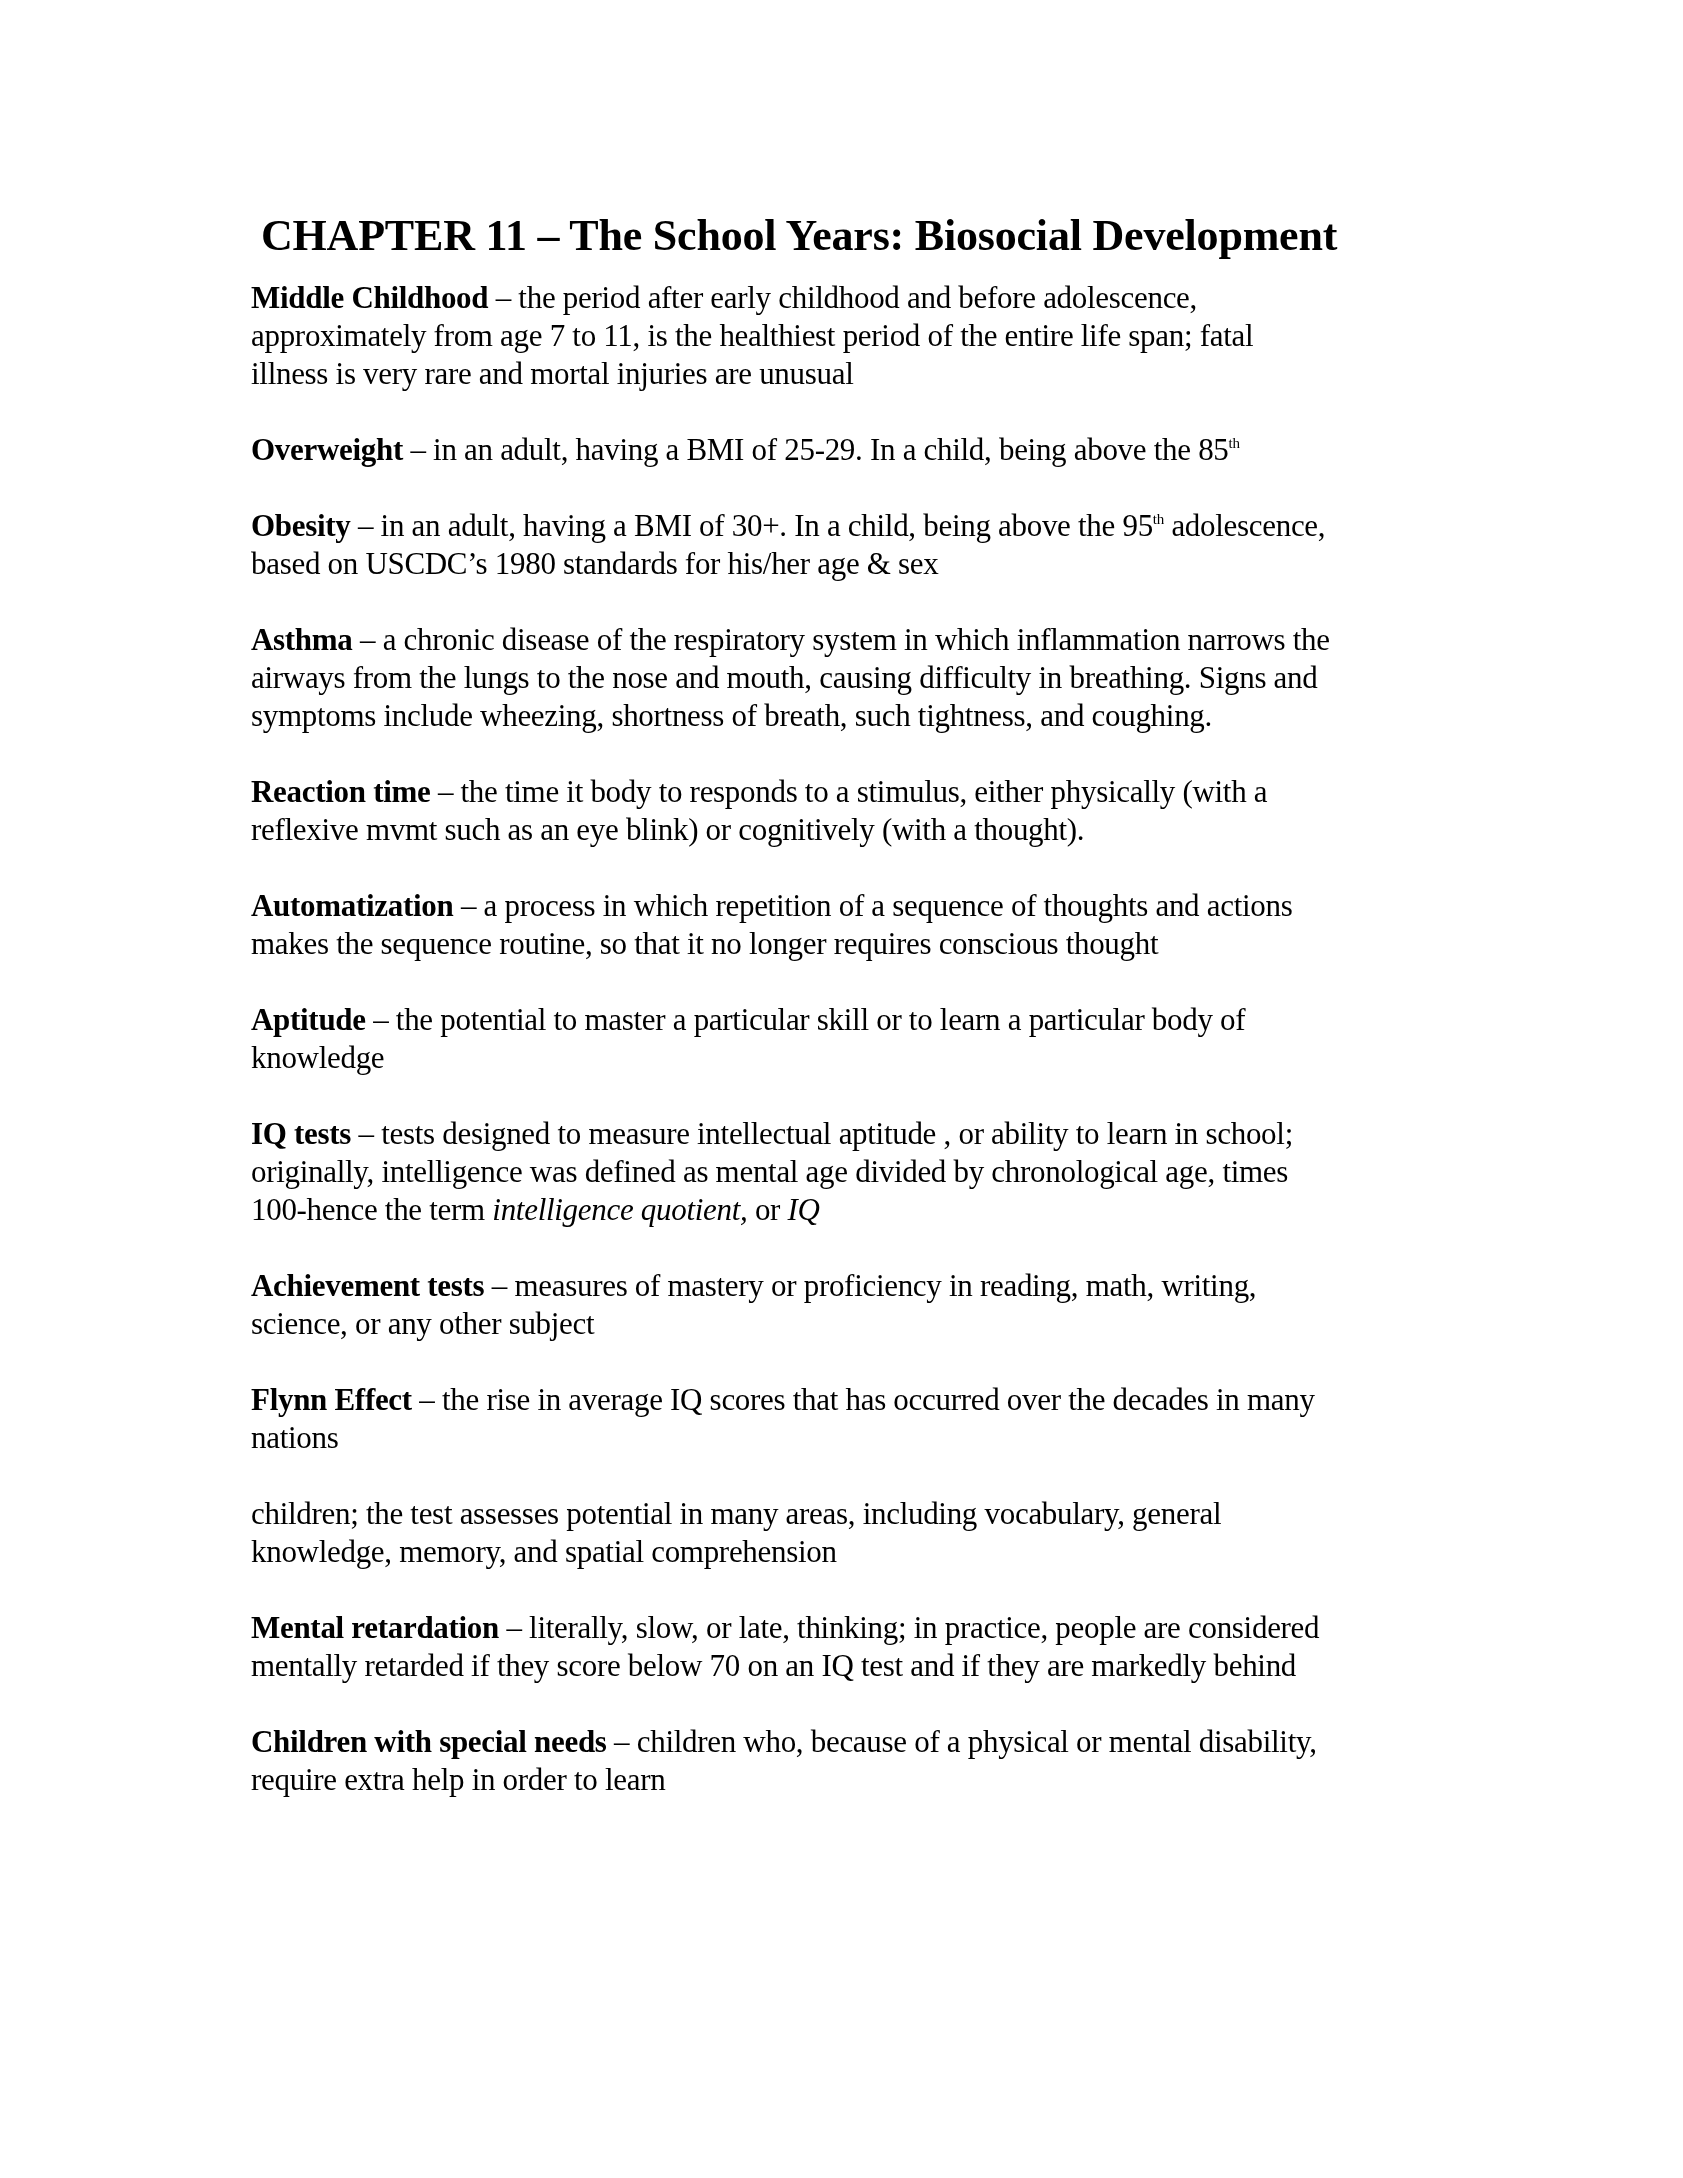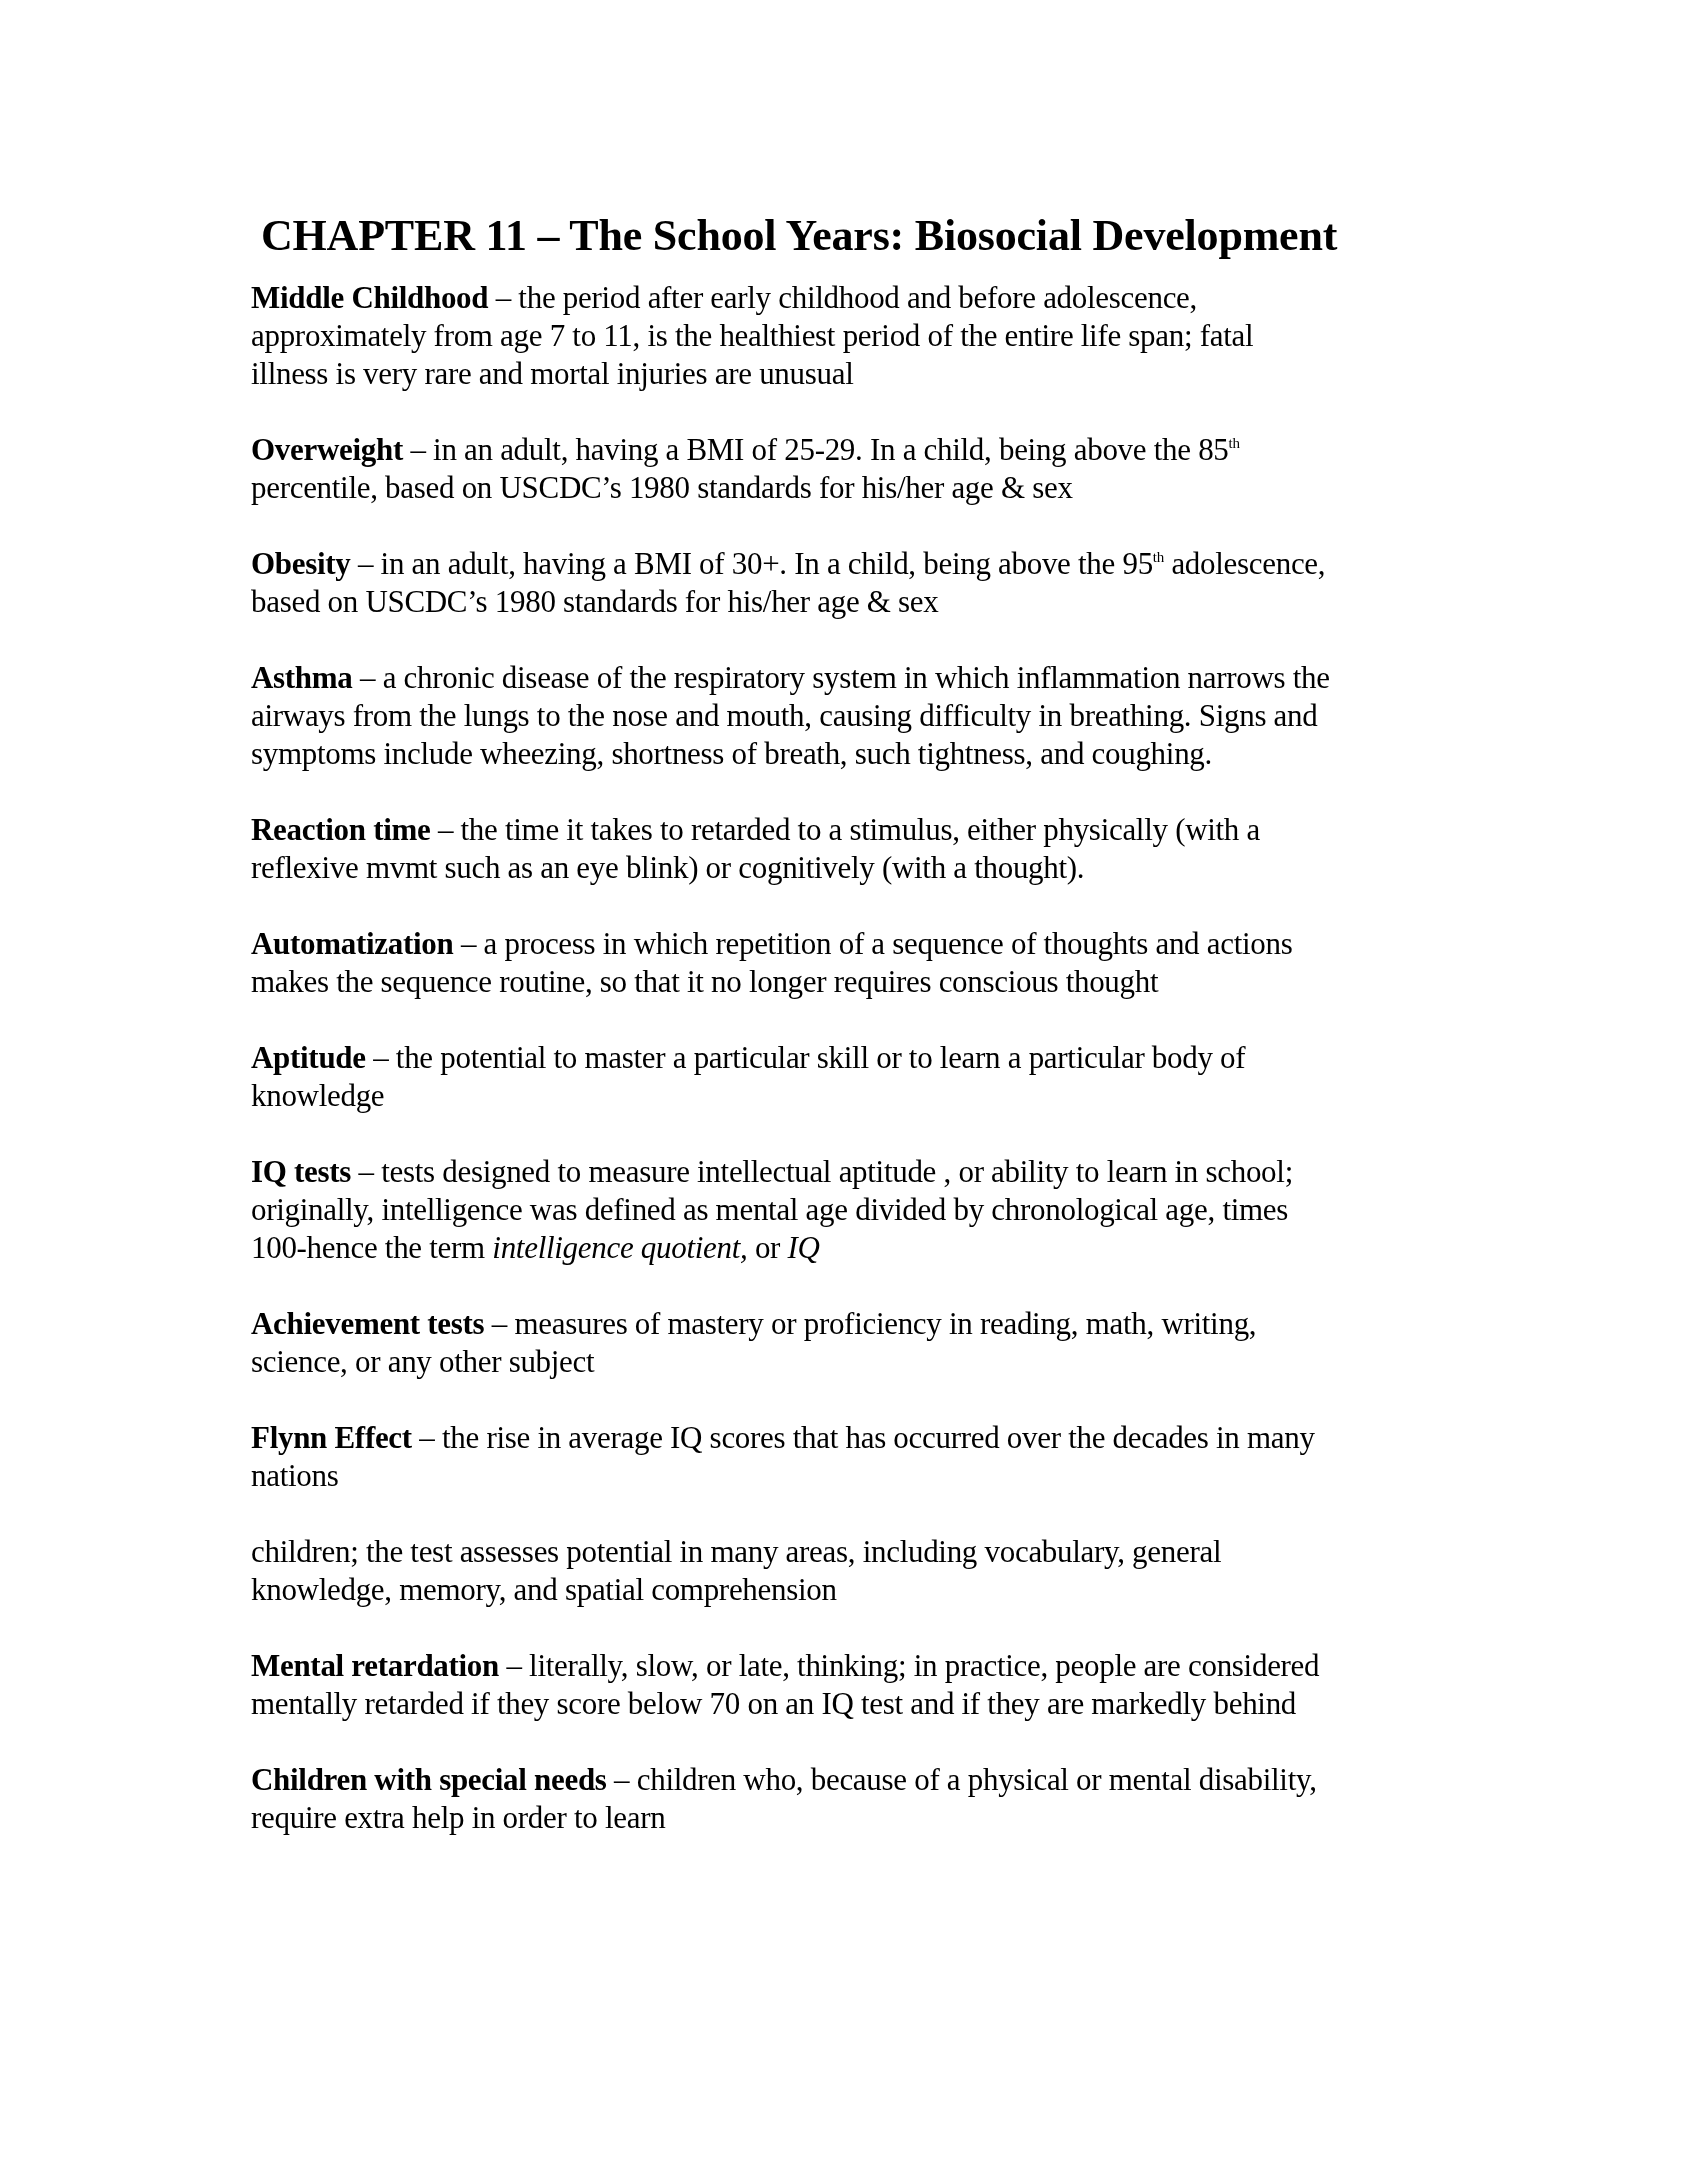--- a/index.html
+++ b/index.html
@@ -60,33 +60,32 @@
 <div class="page">
   <h1 class="title">CHAPTER 11 – The School Years: Biosocial Development</h1>
   <div class="entries" id="entries">
       <p class="entry">
         <span class="line"><span class="term">Middle Childhood</span><span> – the period after early childhood and before adolescence,</span></span>
         <span class="line"><span>approximately from age 7 to 11,  is the healthiest period of the entire life span; fatal</span></span>
         <span class="line"><span>illness is very rare and mortal injuries are unusual</span></span>
       </p>
       <p class="entry">
         <span class="line"><span class="term">Overweight</span><span> – in an adult, having a BMI of 25-29.  In a child, being above the 85</span><sup class="sup">th</sup></span>
-        <span class="line"><span>percentile, based on USCDC’s 1980 standards for his/her age &amp; sex</span></span>
       </p>
       <p class="entry">
         <span class="line"><span class="term">Obesity</span><span> – in an adult, having a BMI of 30+.  In a child, being above the 95</span><sup class="sup">th</sup><span> adolescence,</span></span>
         <span class="line"><span>based on USCDC’s 1980 standards for his/her age &amp; sex</span></span>
       </p>
       <p class="entry">
         <span class="line"><span class="term">Asthma</span><span> – a chronic disease of the respiratory system in which inflammation narrows the</span></span>
         <span class="line"><span>airways from the lungs to the nose and mouth, causing difficulty in breathing. Signs and</span></span>
         <span class="line"><span>symptoms include wheezing, shortness of breath, such tightness, and coughing.</span></span>
       </p>
       <p class="entry">
-        <span class="line"><span class="term">Reaction time</span><span> – the time it takes to retarded to a stimulus, either physically (with a</span></span>
+        <span class="line"><span class="term">Reaction time</span><span> – the time it body to responds to a stimulus, either physically (with a</span></span>
         <span class="line"><span>reflexive mvmt such as an eye blink) or cognitively (with a thought).</span></span>
       </p>
       <p class="entry">
         <span class="line"><span class="term">Automatization</span><span> – a process in which repetition of a sequence of thoughts and actions</span></span>
         <span class="line"><span>makes the sequence routine, so that it no longer requires conscious thought</span></span>
       </p>
       <p class="entry">
         <span class="line"><span class="term">Aptitude</span><span> – the potential to master a particular skill or to learn a particular body of</span></span>
         <span class="line"><span>knowledge</span></span>
       </p>

